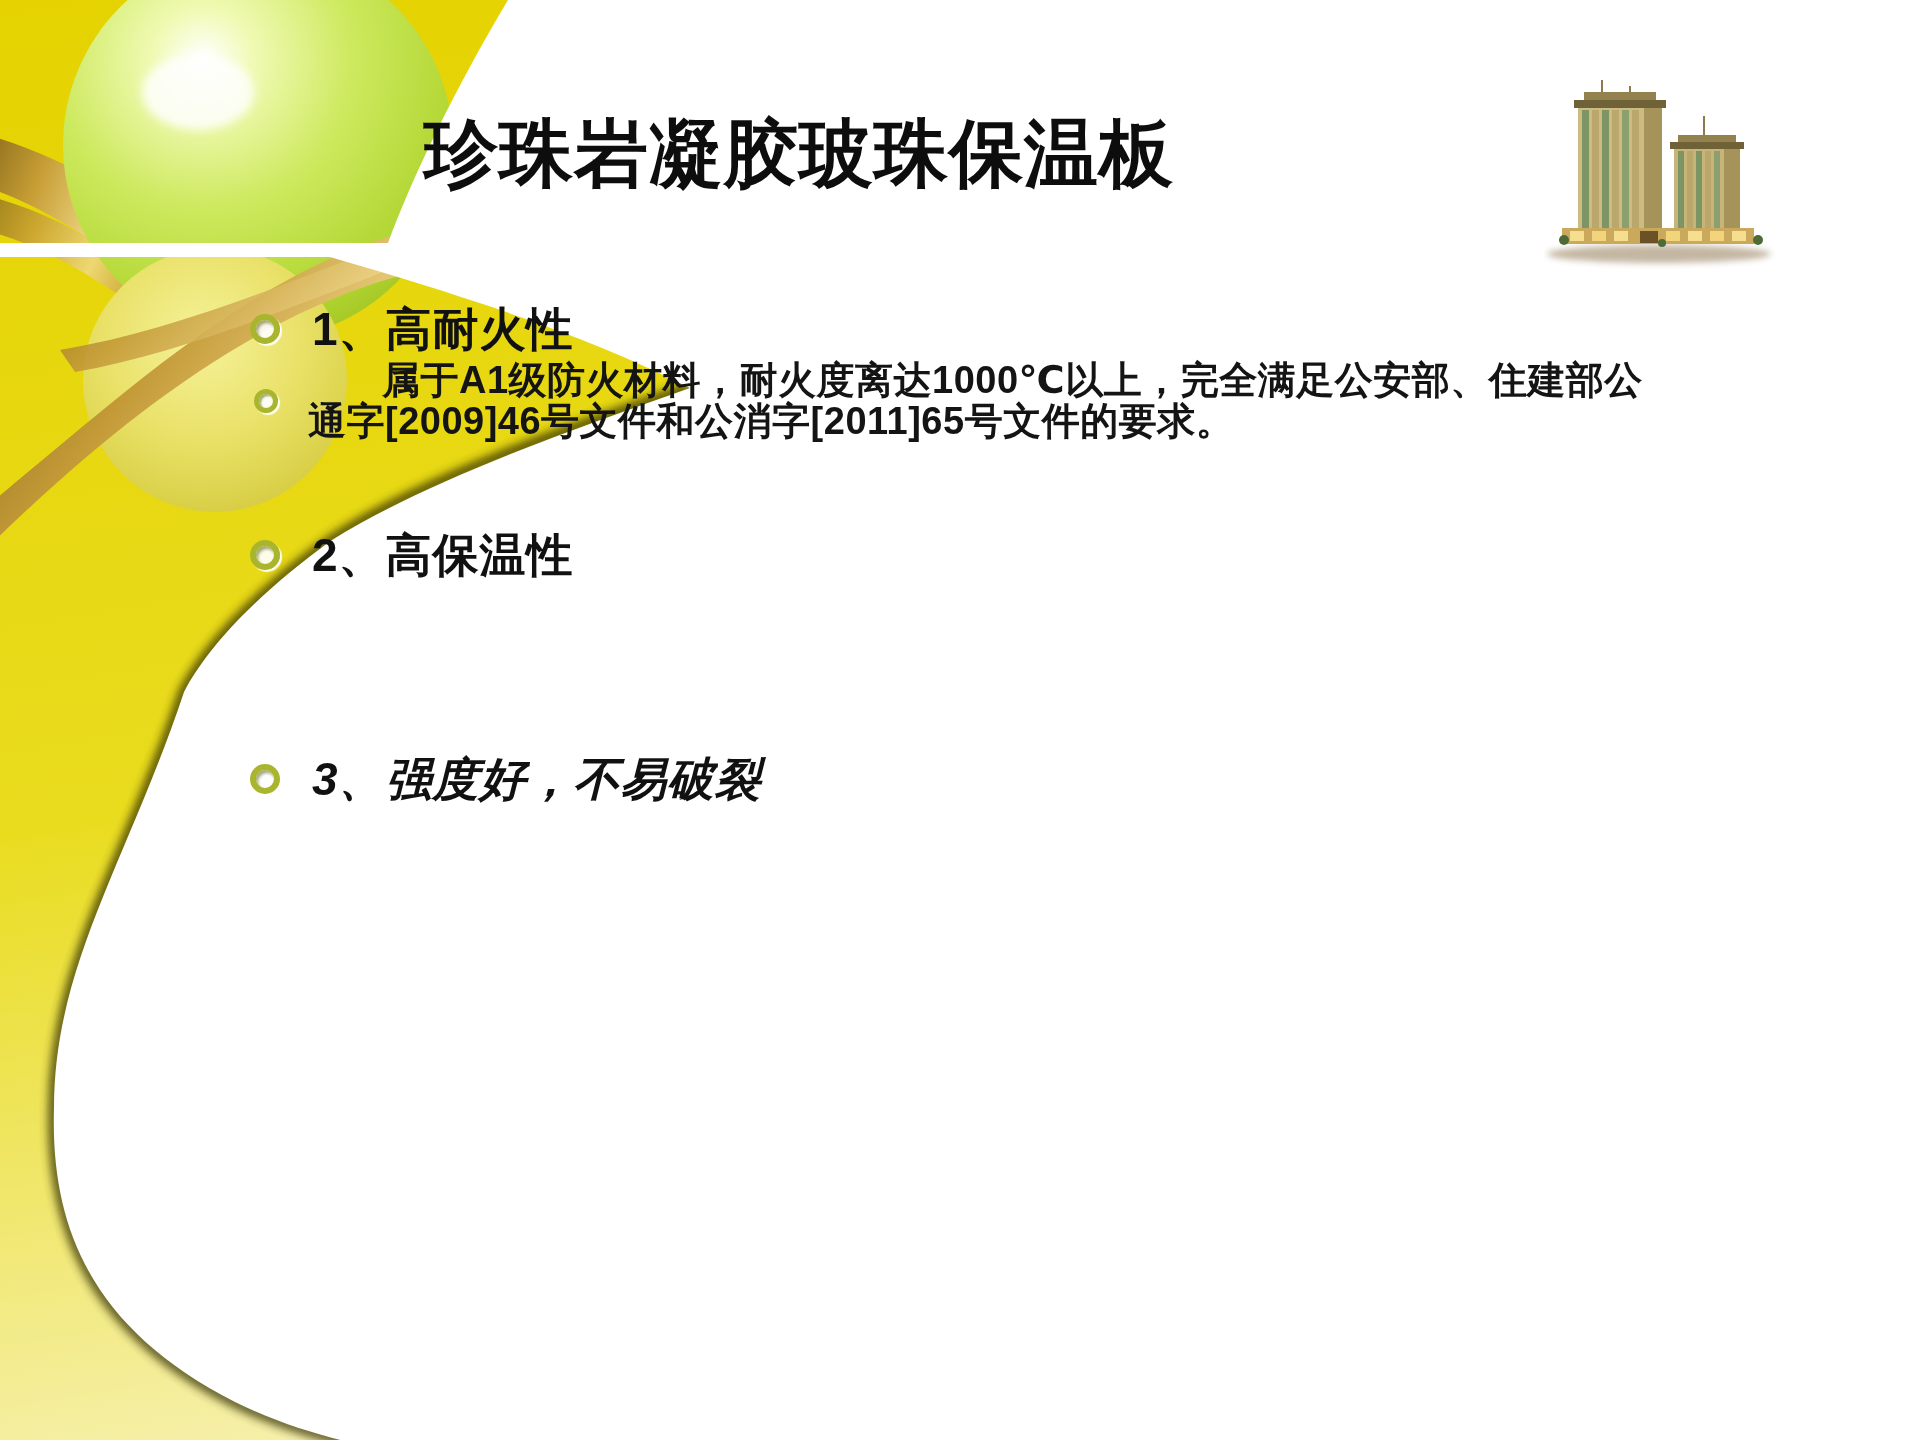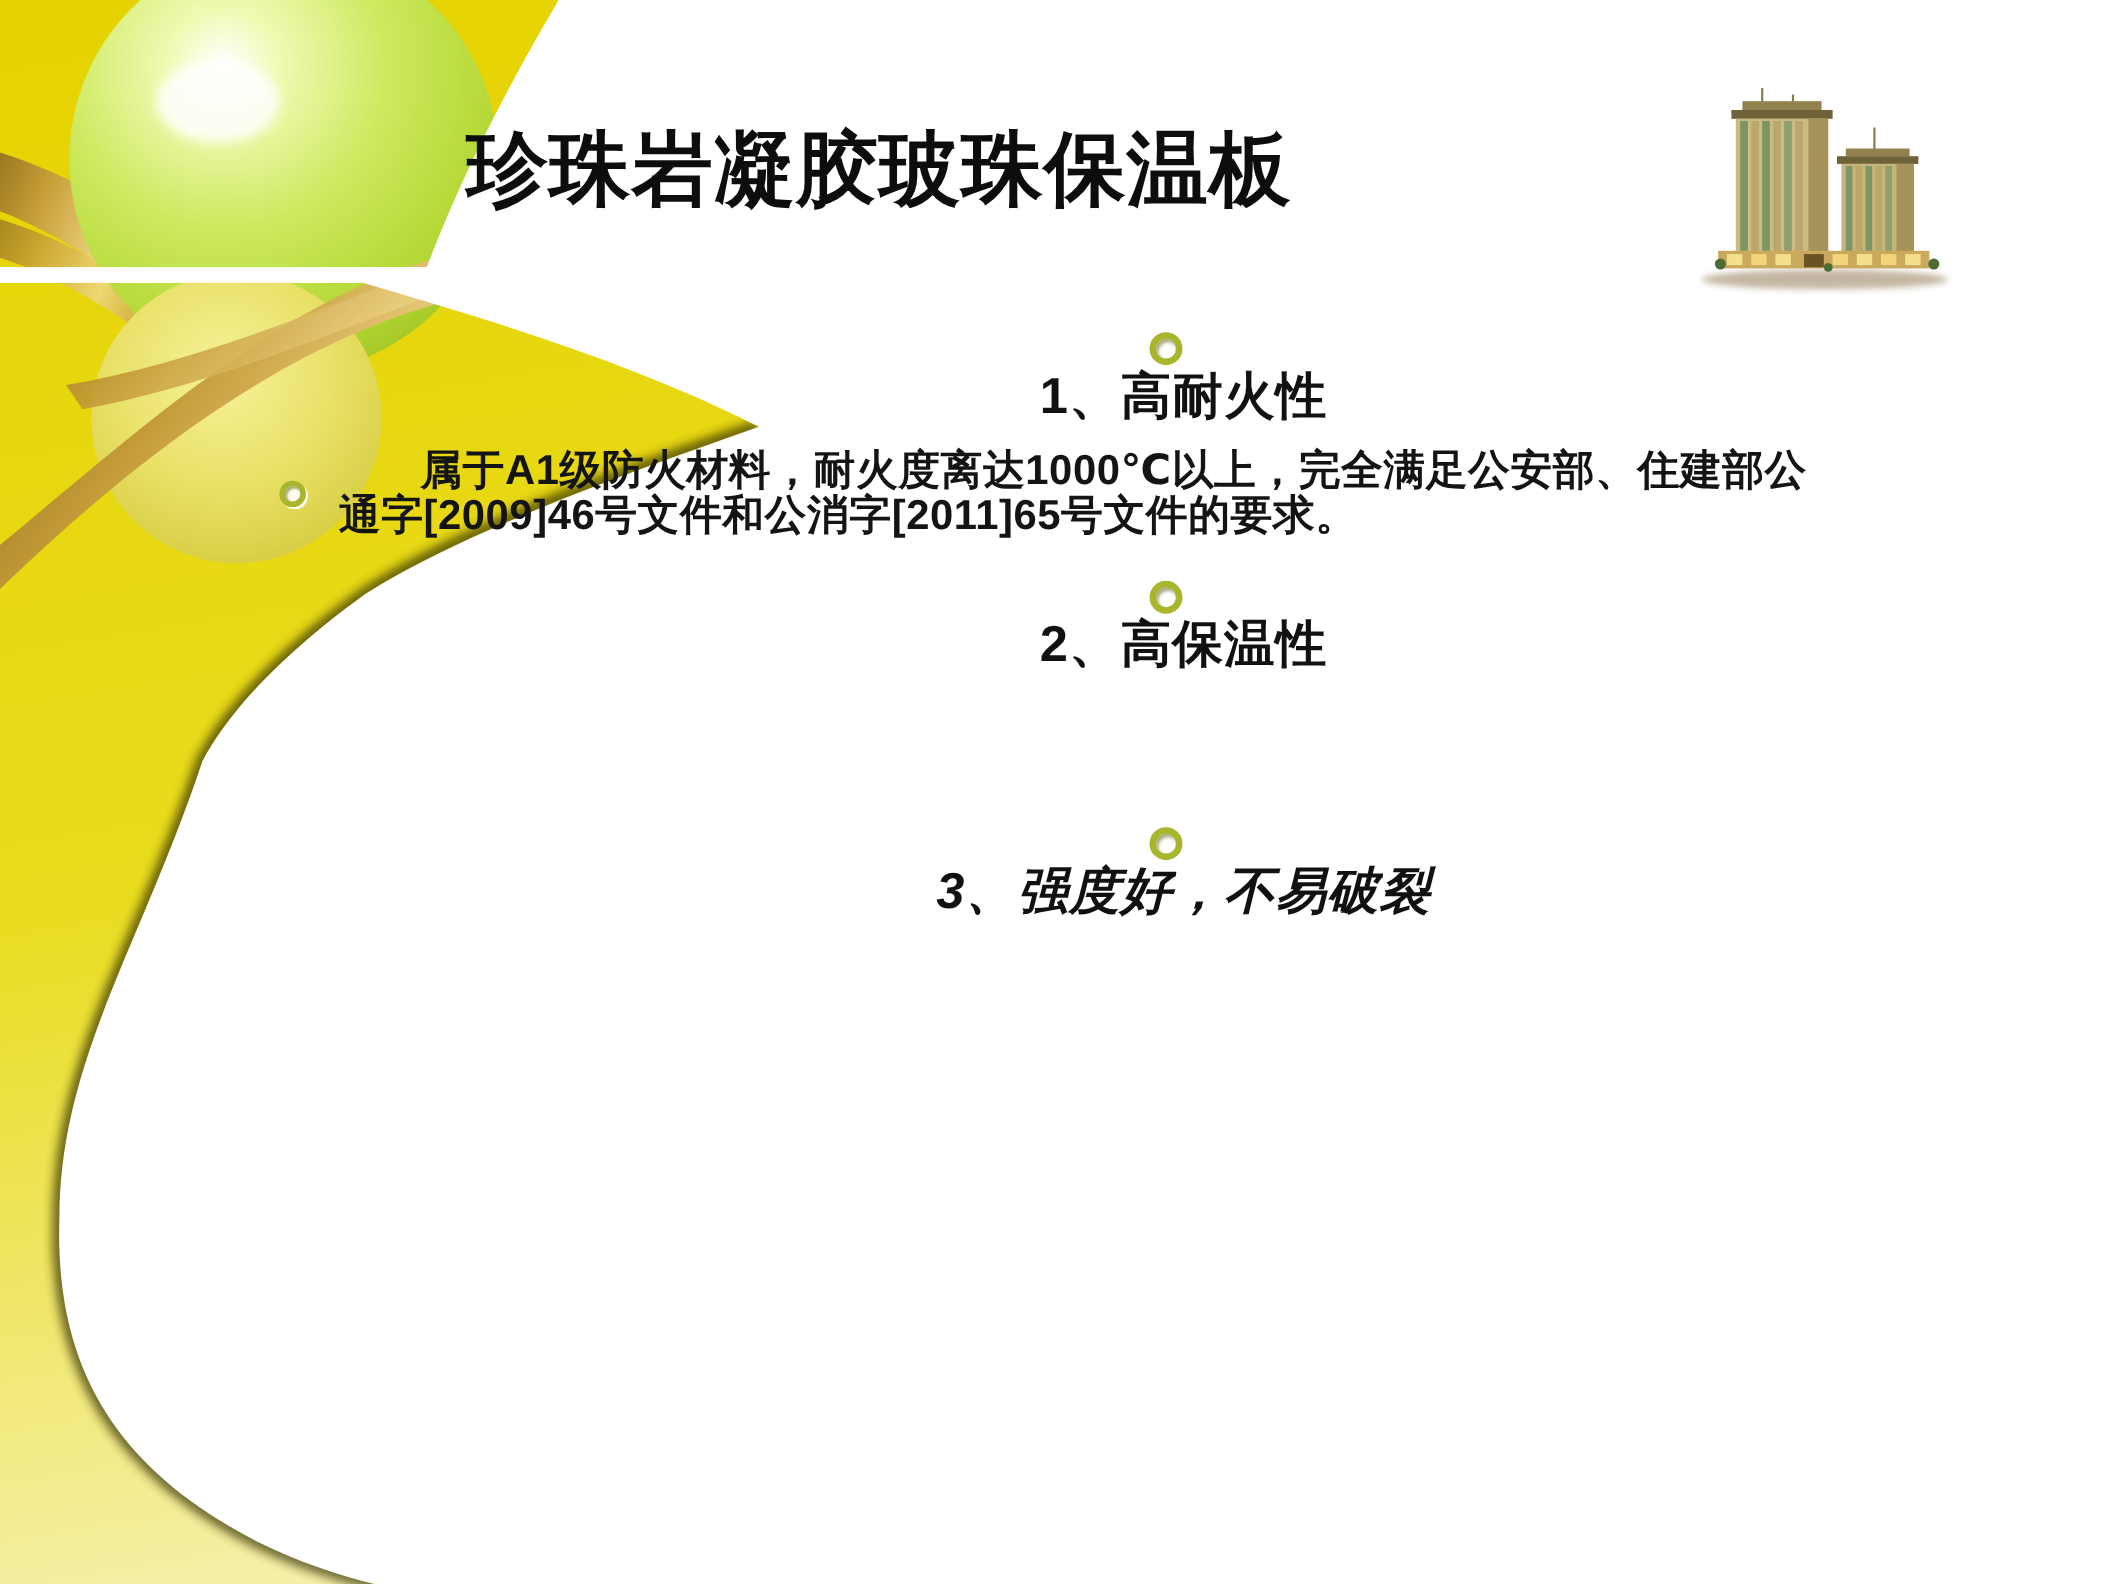--- a/index.html
+++ b/index.html
@@ -8,36 +8,36 @@
     font-family:"Liberation Sans","DejaVu Sans",sans-serif;color:#161616;
   }
   .bg{position:absolute;left:0;top:0;width:1920px;height:1440px;}
   .title{
     position:absolute;left:424px;top:102px;font-size:74px;line-height:104px;
     font-weight:900;color:#0d0d0d;letter-spacing:1px;white-space:nowrap;
   }
   .building{position:absolute;left:1544px;top:78px;width:256px;height:200px;}
   .sec{position:absolute;left:250px;width:1620px;}
   .sec1{top:302px;} .sec2{top:528px;} .sec3{top:752px;font-style:italic;} .sec4{top:980px;}
-  .hrow{display:flex;align-items:center;flex-direction:column;}
+  .hrow{display:flex;align-items:center;}
   .ring{flex:none;border-radius:50%;background:rgba(255,255,255,.9);}
   .ring.h{
     width:18px;height:18px;border:6px solid #a9b52c;
     box-shadow:inset 2px 3px 3px rgba(75,85,0,.5), 2px 2px 1px rgba(255,255,255,.95);
   }
   .ring.b{
     position:absolute;left:4px;top:50%;margin-top:-12px;
     width:14px;height:14px;border:5px solid #a9b52c;
     box-shadow:inset 2px 2px 2px rgba(75,85,0,.5), 2px 2px 1px rgba(255,255,255,.95);
   }
   h2{
     margin:0 0 0 32px;font-size:46px;line-height:54px;font-weight:900;color:#111111;
     letter-spacing:1px;white-space:nowrap;
   }
-  .brow{position:relative;margin-top:22px;}
+  .brow{position:relative;margin-top:4px;}
   .brow p{
     margin:0 0 0 58px;width:1548px;font-size:38px;line-height:41px;font-weight:700;
     color:#141414;white-space:pre-wrap;text-indent:74px;letter-spacing:0.5px;
   }
 </style>
 </head>
 <body>
 
 <div class="slide">
 

